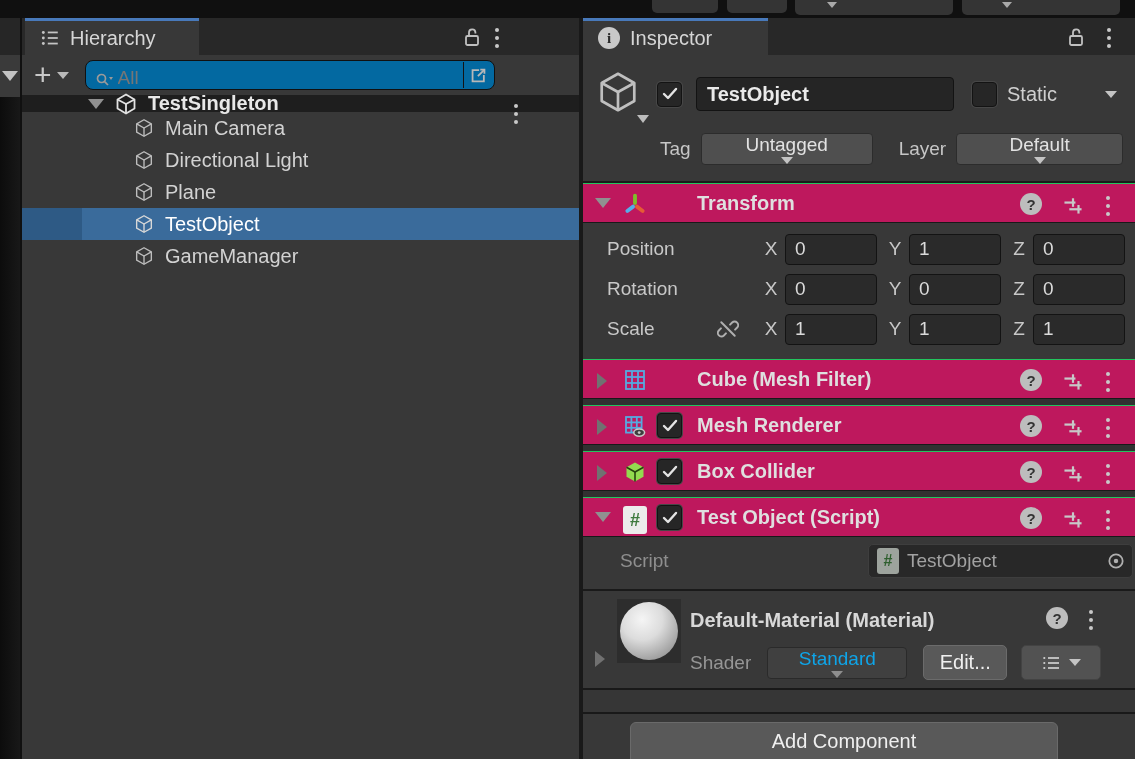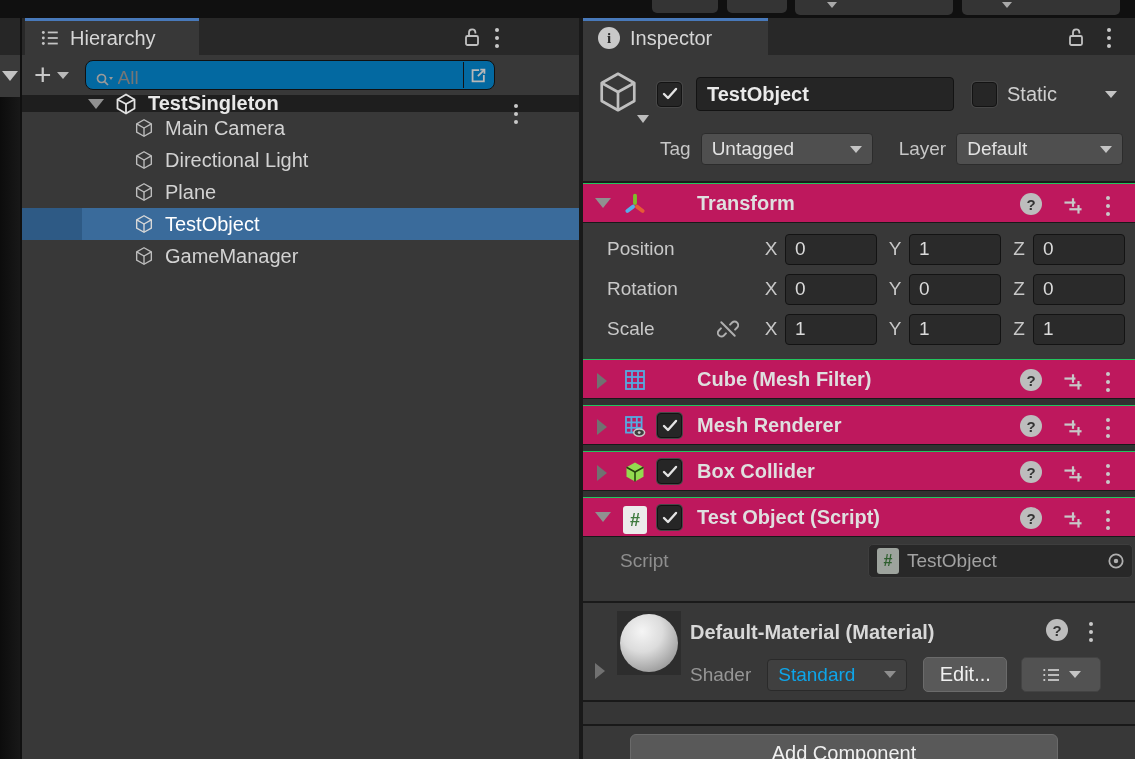--- a/index.html
+++ b/index.html
@@ -69,21 +69,21 @@
   .go-row1 { display:flex; align-items:center; }
   .go-cube { position:relative; width:62px; flex:0 0 62px; }
   .go-cube .tri-down { position:absolute; right:8px; bottom:-4px; border-left-width:6px; border-right-width:6px; border-top-width:8px; border-top-color:#BDBDBD; }
   .go-name { width:258px; height:34px; font-size:20px; font-weight:700; color:#EAEAEA; padding-left:10px; margin-left:14px; background:#252525; }
   .static-box { margin-left:18px; }
   .static-label { margin-left:10px; font-size:20px; color:#CFCFCF; }
   .go-row1 .dd-arrow { margin-left:auto; margin-right:8px; }
   .go-row2 { display:flex; align-items:center; margin-top:14px; padding-left:65px; }
   .mini-label { font-size:19px; color:#C6C6C6; }
   .dropdown { height:32px; background:#4F4F4F; border:1px solid #2C2C2C; border-radius:4px;
-    display:flex; align-items:center; padding:0 10px; cursor:pointer; }
+    display:flex; align-items:center; padding:0 10px; cursor:pointer;flex-direction:column; }
   .dropdown .dd-text { font-size:19px; color:#E2E2E2; flex:1; }
   .dd-tag { width:172px; margin-left:10px; }
   .dd-layer { flex:1; margin-left:10px; margin-right:2px; }
   .go-row2 .spacer { width:26px; }
   
   .comp-header { position:relative; height:40px; background:#be185d; border-top:1px solid #22c55e; border-bottom:1px solid #191919; }
   .comp-header .c-exp { position:absolute; left:14px; top:13px; cursor:pointer; }
   .comp-header .c-exp-d { position:absolute; left:12px; top:14px; cursor:pointer; }
   .comp-header .c-icon { position:absolute; left:40px; top:8px; }
   .comp-header .c-check { position:absolute; left:74px; top:7px; }
@@ -104,21 +104,21 @@
   
   .script-row { height:48px; display:flex; align-items:center; padding:0 2px 0 37px; }
   .script-label { font-size:19px; color:#8E8E8E; }
   .obj-field { margin-left:auto; width:265px; height:34px; background:#282828; border:1px solid #3E3E3E;
     border-radius:5px; display:flex; align-items:center; padding:0 6px 0 8px; gap:8px; cursor:pointer; }
   .obj-text { font-size:19px; color:#A2A2A2; flex:1; }
   .script-chip { width:22px; height:26px; background:#9DA39D; border-radius:3px; color:#2E5F2E;
     font-size:16px; font-weight:700; display:flex; align-items:center; justify-content:center; }
   .script-chip.bright { background:#ECECEC; color:#3E7A3E; width:24px; height:28px; font-size:18px; }
   
-  .mat-section { border-top:2px solid #1A1A1A; margin-top:16px; }
+  .mat-section { border-top:2px solid #1A1A1A; margin-top:4px; }
   .mat-header { position:relative; height:97px; background:#383838; }
   .mat-exp { position:absolute; left:12px; top:60px; cursor:pointer; }
   .mat-thumb { position:absolute; left:34px; top:8px; width:64px; height:64px; background:#2D2D2D; cursor:pointer; }
   .mat-sphere { position:absolute; left:3px; top:3px; width:58px; height:58px; border-radius:50%;
     background:radial-gradient(circle at 38% 30%, #F5F5F5 0%, #DCDCDC 38%, #ADADAD 68%, #7C7C7C 100%); }
   .mat-title { position:absolute; left:107px; top:18px; font-size:20px; font-weight:700; color:#D8D8D8; }
   .mat-help { position:absolute; left:463px; top:16px; }
   .mat-kebab { position:absolute; left:504px; top:17px; }
   .mat-row2 { position:absolute; left:107px; top:54px; display:flex; align-items:center; }
   .shader-label { font-size:19px; color:#969696; }

